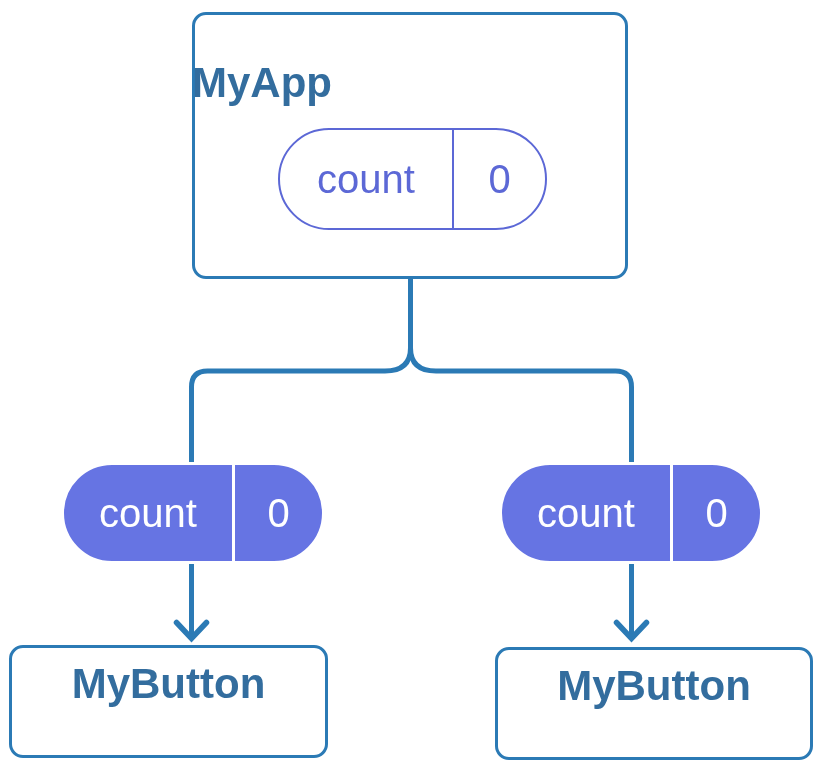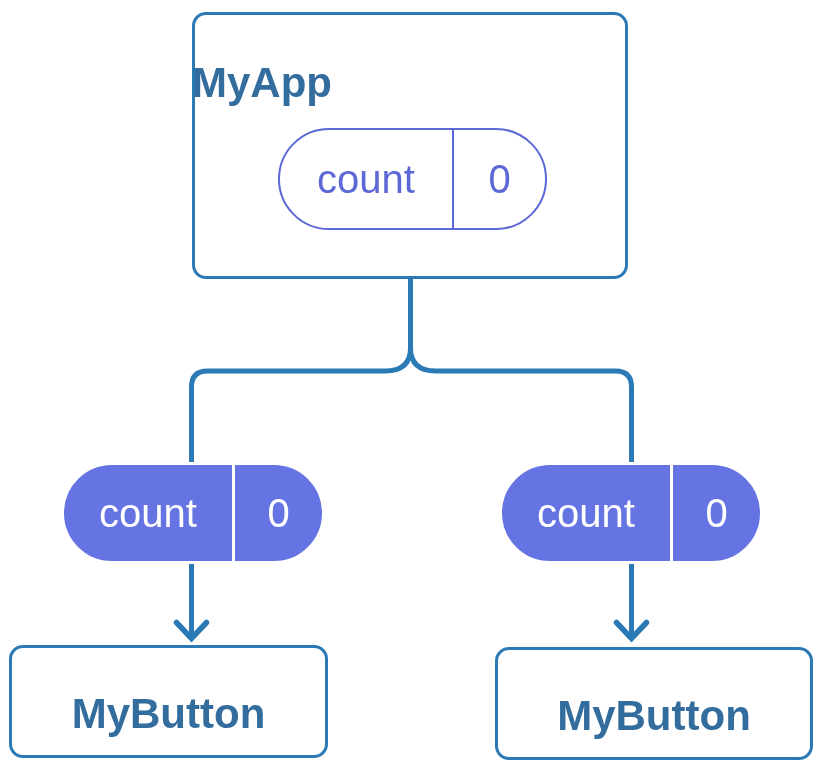--- a/index.html
+++ b/index.html
@@ -44,23 +44,23 @@
     width: 436px;
     height: 48px;
     line-height: 48px;
     font-size: 42px;
     font-weight: 600;
     color: #336d9e;
     z-index: 2;
   }
   .button-card {
     display: flex;
-    align-items: center;
+    align-items: flex-start;
     justify-content: center;
-    padding-top: 24px;
+    padding-top: 12px;
     font-size: 42px;
     font-weight: 600;
     color: #336d9e;
   }
   .button-card.left  { left: 9px;   top: 645px; width: 319px; height: 113px; }
   .button-card.right { left: 495px; top: 647px; width: 318px; height: 113px; }
 
   .pill {
     position: absolute;
     display: flex;

